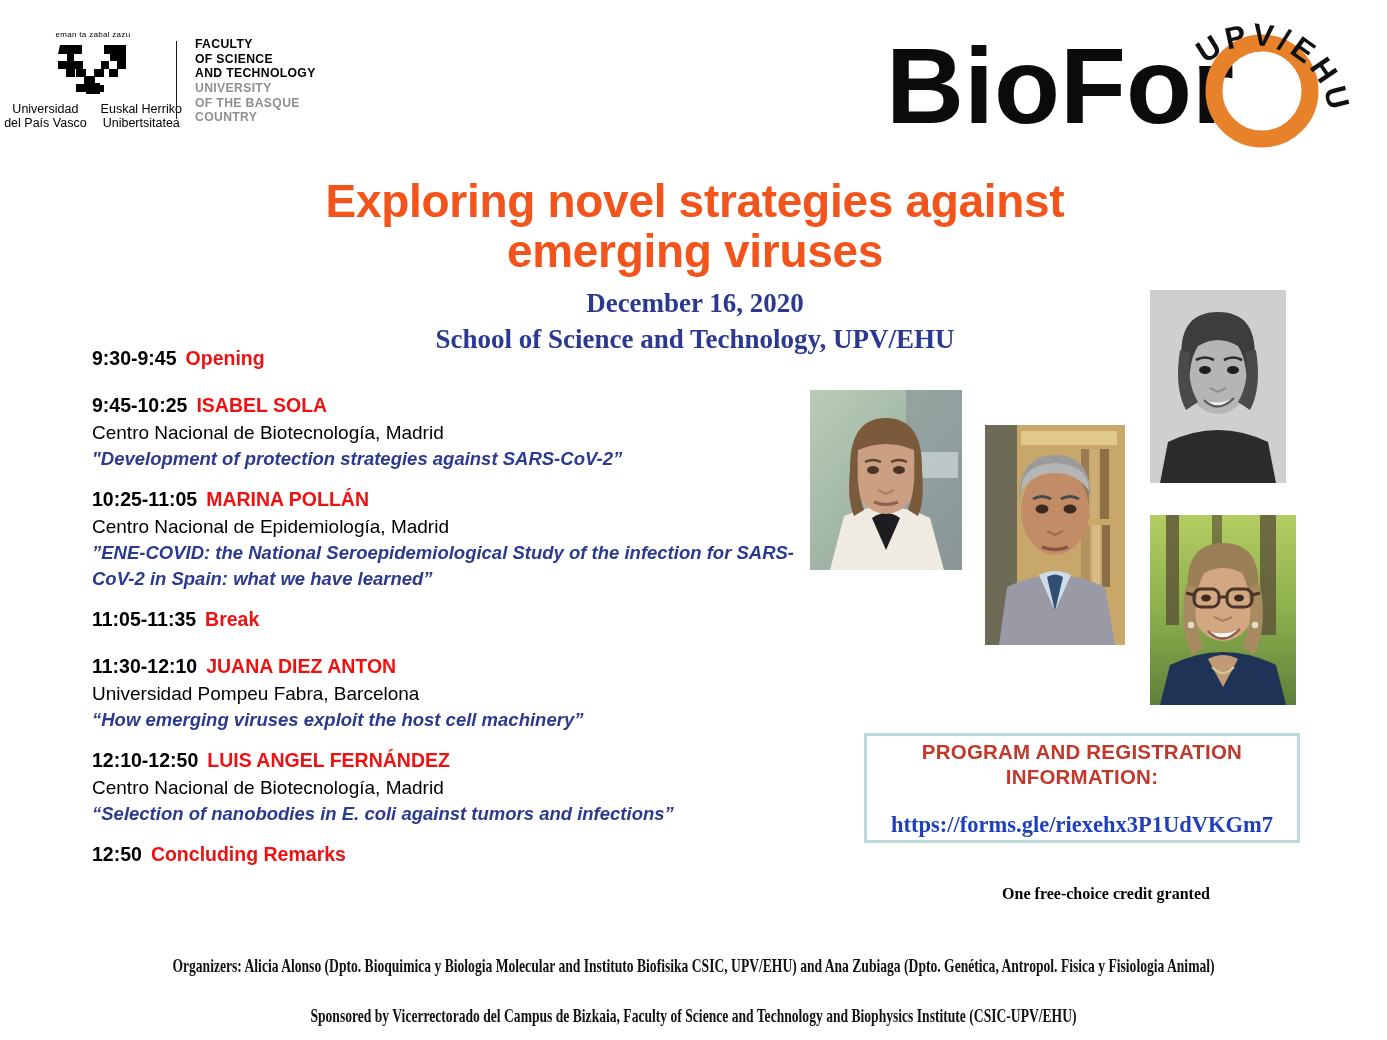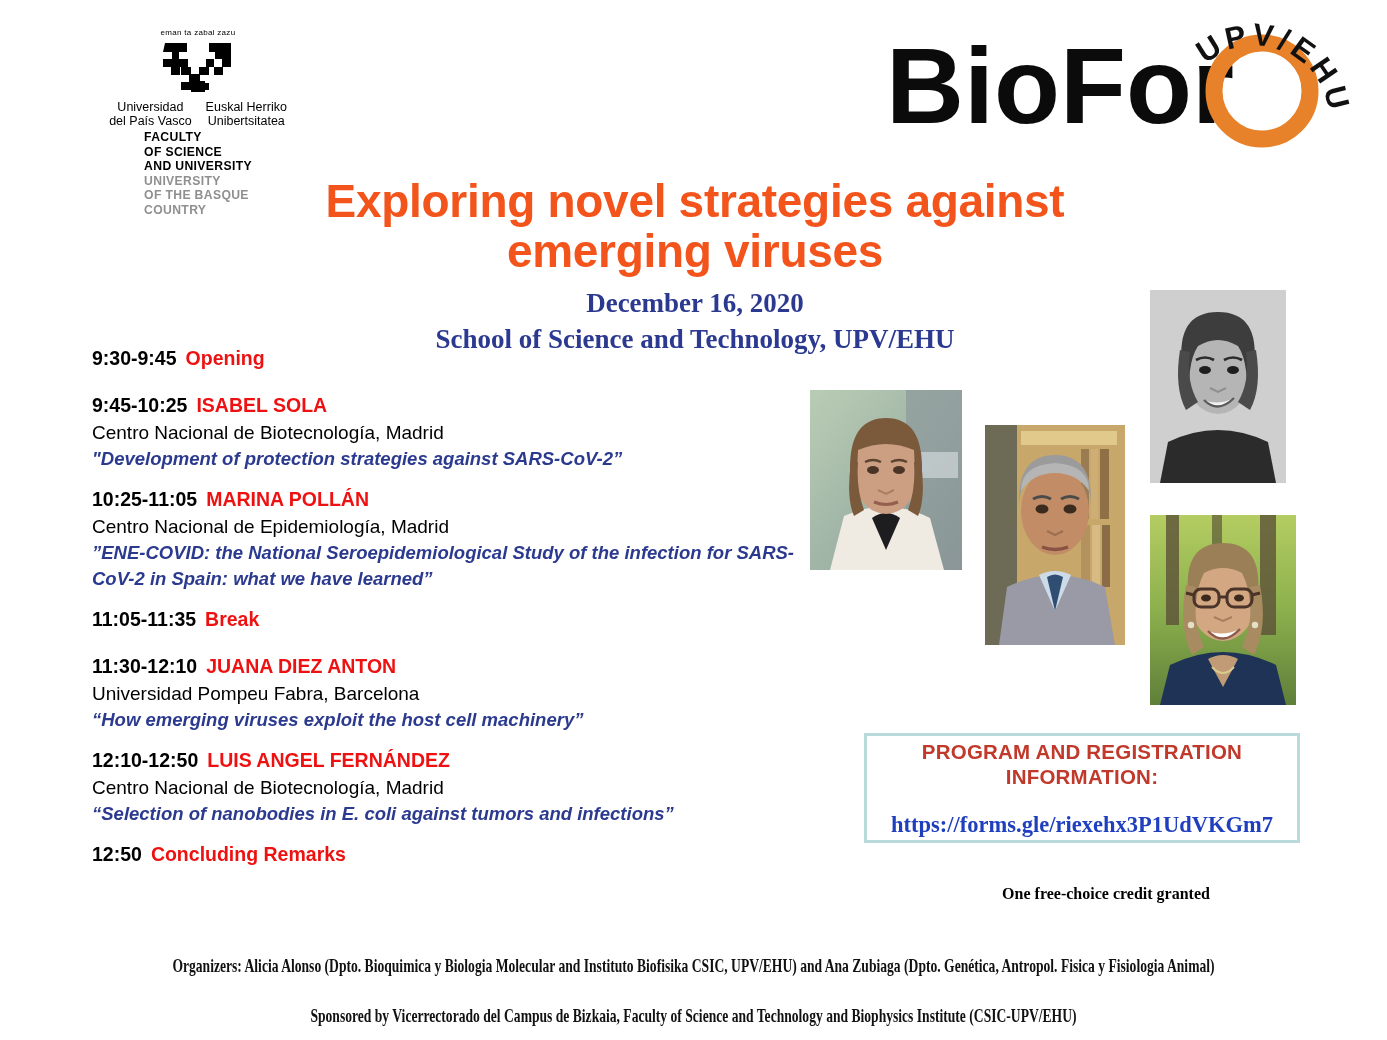--- a/index.html
+++ b/index.html
@@ -18,21 +18,20 @@
 
   
   #upv-logo-block {
     position: absolute;
     left: 18px;
     top: 28px;
     width: 360px;
     height: 104px;
     display: flex;
     align-items: center;
-    flex-direction: column;
   }
   .upv-mark {
     width: 150px;
     display: flex;
     flex-direction: column;
     align-items: center;
   }
   .upv-motto {
     font-size: 8px;
     letter-spacing: .3px;
@@ -245,21 +244,21 @@
         <div class="upv-words" style="margin-top:0">Unibertsitatea</div>
       </div>
     </div>
   </div>
 
   <div class="upv-divider"></div>
 
   <div class="faculty-lines">
     <div class="strong">FACULTY</div>
     <div class="strong">OF SCIENCE</div>
-    <div class="strong">AND UNIVERSITY</div>
+    <div class="strong">AND TECHNOLOGY</div>
     <div class="muted">UNIVERSITY</div>
     <div class="muted">OF THE BASQUE</div>
     <div class="muted">COUNTRY</div>
   </div>
 </div>
 
 <div id="bioforo-logo">
   <svg width="470" height="165" viewBox="0 0 470 165">
     <text id="bf-word" x="6" y="115" font-family="Liberation Sans, sans-serif" font-weight="700" font-size="108" fill="#0b0b0b">BioFor</text>
     <circle cx="382" cy="83" r="48" fill="none" stroke="#E8822A" stroke-width="17"></circle>

